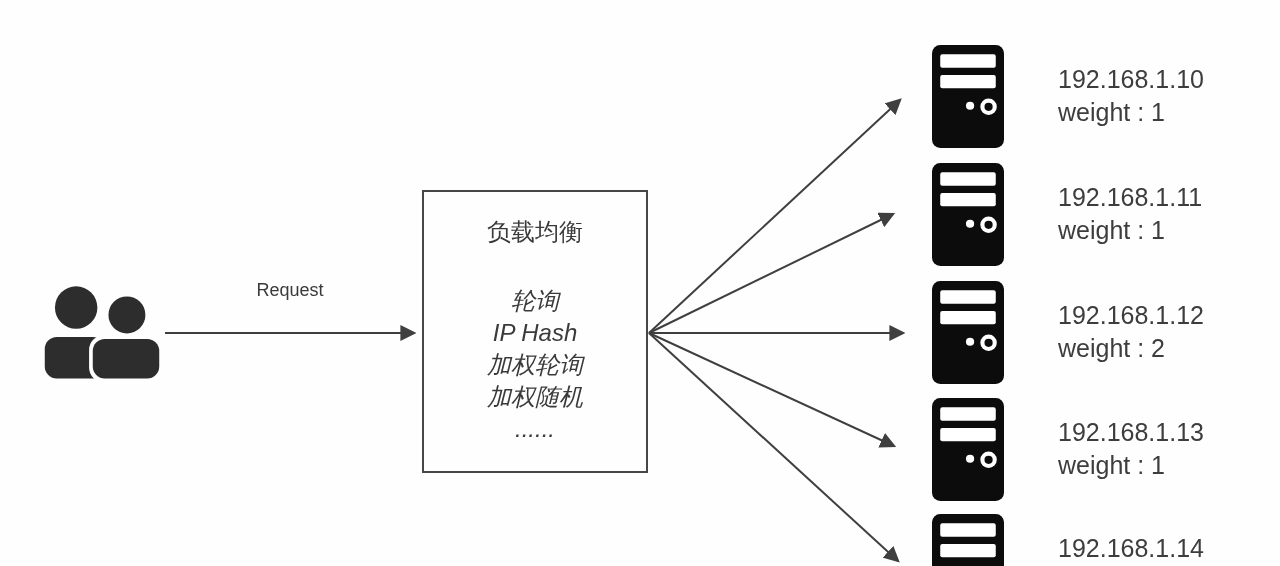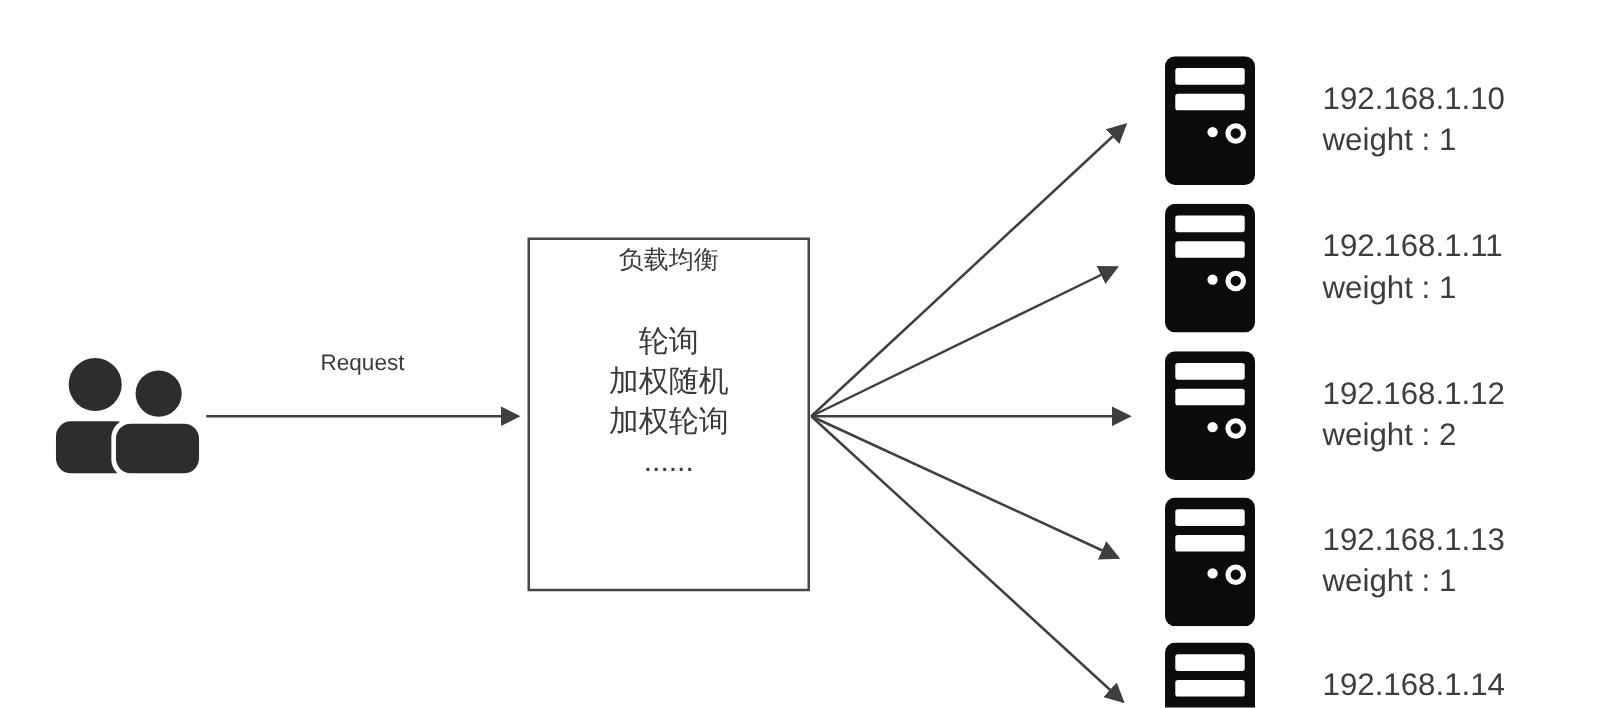--- a/index.html
+++ b/index.html
@@ -24,23 +24,23 @@
   .request-label{
     left:160px;top:280px;width:260px;text-align:center;
     font-size:18px;color:var(--ink);
   }
 
   .lb-box{
     left:422px;top:190px;width:226px;height:283px;
     box-sizing:border-box;border:2px solid #474747;background:transparent;
     text-align:center;
   }
-  .lb-title{margin-top:2px;font-size:20px;}
+  .lb-title{margin-top:24px;font-size:24px;}
   .lb-list{margin-top:37px;}
-  .lb-item{font-size:24px;line-height:32px;}
+  .lb-item{font-size:24px;line-height:32px;font-style:italic;}
 
   .server-icon{left:932px;width:72px;height:103px;}
   .server-text{left:1058px;width:230px;font-size:25px;line-height:33px;color:#3d3d3d;}
 
   .users-icon{left:42px;top:278px;width:120px;height:108px;}
 </style>
 </head>
 <body>
 
 <svg id="arrows" xmlns="http://www.w3.org/2000/svg">
@@ -69,22 +69,23 @@
     </g>
   </svg>
 </div>
 
 <div class="abs request-label">Request</div>
 
 <div class="abs lb-box">
   <div class="lb-title">负载均衡</div>
   <div class="lb-list">
     <div class="lb-item">轮询</div>
+    <div class="lb-item">IP Hash</div>
+    <div class="lb-item">加权轮询</div>
     <div class="lb-item">加权随机</div>
-    <div class="lb-item">加权轮询</div>
     <div class="lb-item">......</div>
   </div>
 </div>
 
 <div class="abs server-icon" style="top:45px">
   <svg width="72" height="103" viewBox="0 0 70 100" xmlns="http://www.w3.org/2000/svg">
       <g fill="var(--icon-black)">
         <rect x="0" y="0" width="70" height="100" rx="8"></rect>
         <rect x="8" y="9" width="54" height="13" rx="2" fill="#fff"></rect>
         <rect x="8" y="29" width="54" height="13" rx="2" fill="#fff"></rect>

